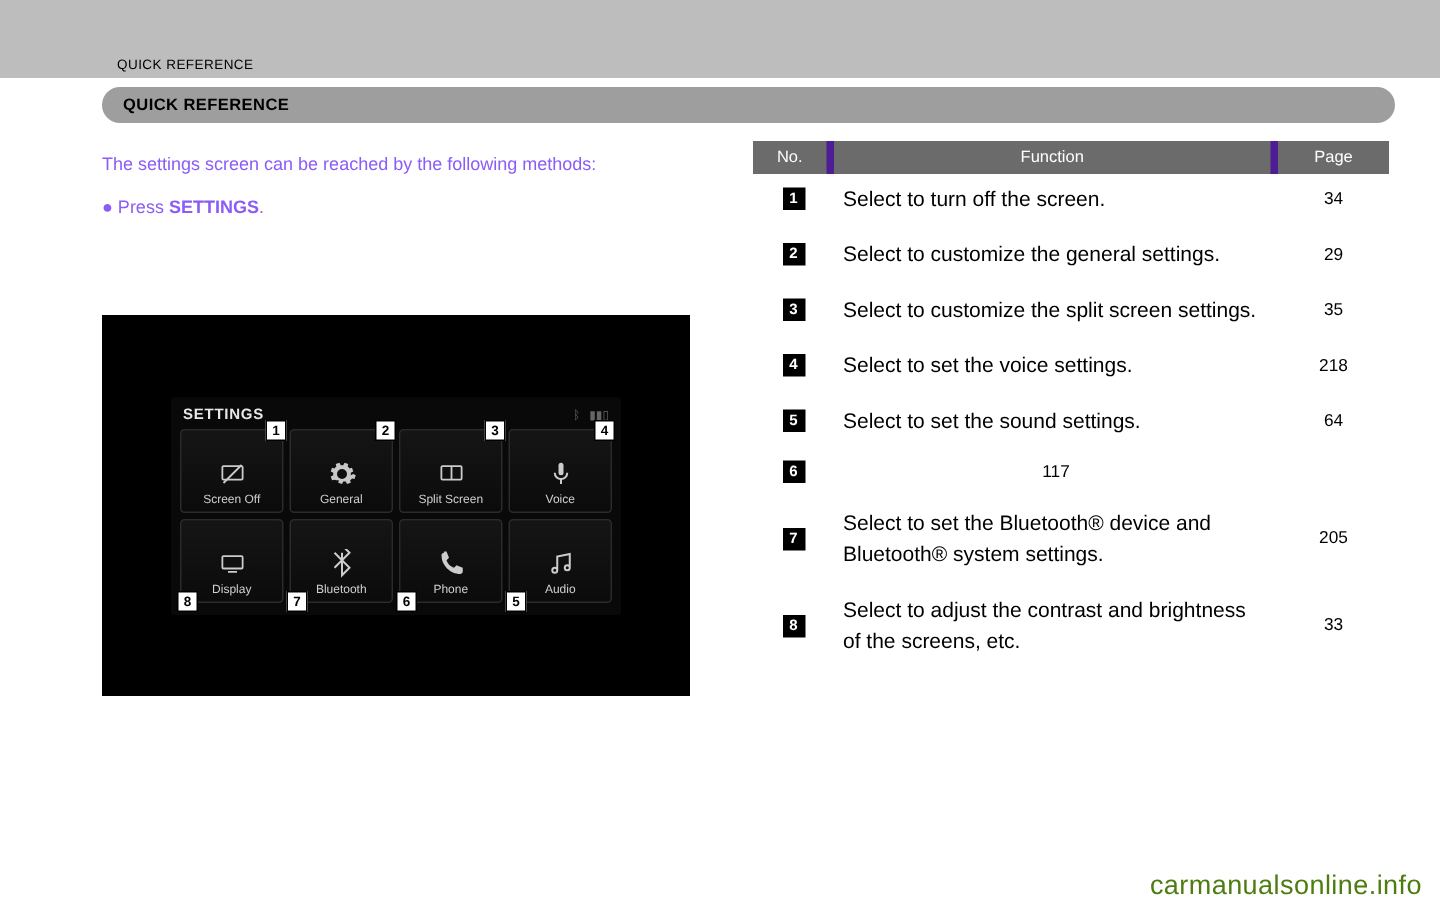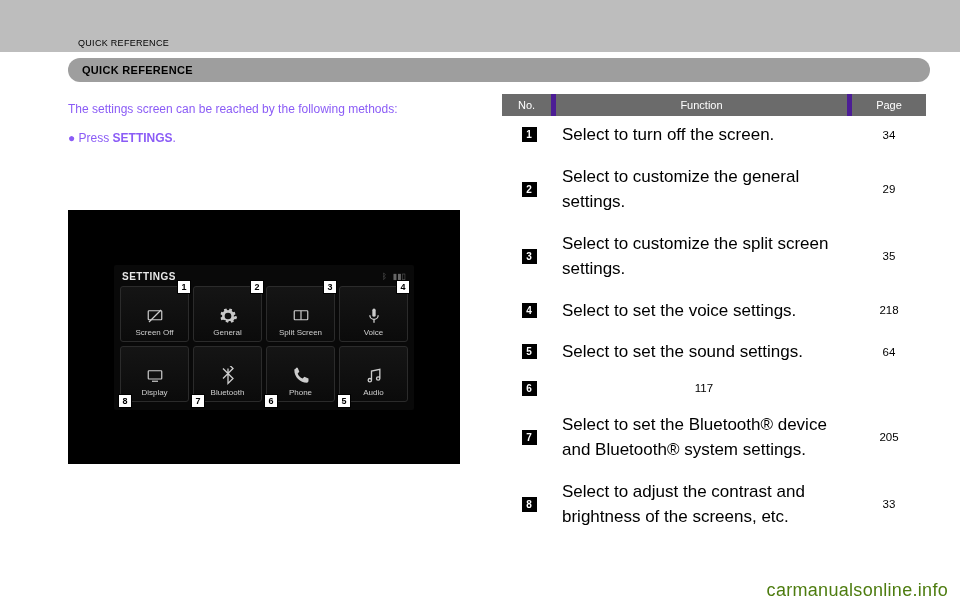--- a/index.html
+++ b/index.html
@@ -158,21 +158,21 @@
     }
     .numbox {
       width: 15px; height: 15px;
       background: #000;
       color: #fff;
       font-size: 10px;
       font-weight: bold;
       display: flex; align-items: center; justify-content: center;
     }
     .func-row .cell-fn {
-      font-size: 17px;
+      font-size: 14px;
       line-height: 1.5;
       padding: 0 6px;
     }
     .func-row .cell-pg {
       text-align: center;
       font-size: 11.5px;
     }
     .watermark {
       position: absolute;
       right: 12px; bottom: 10px;

